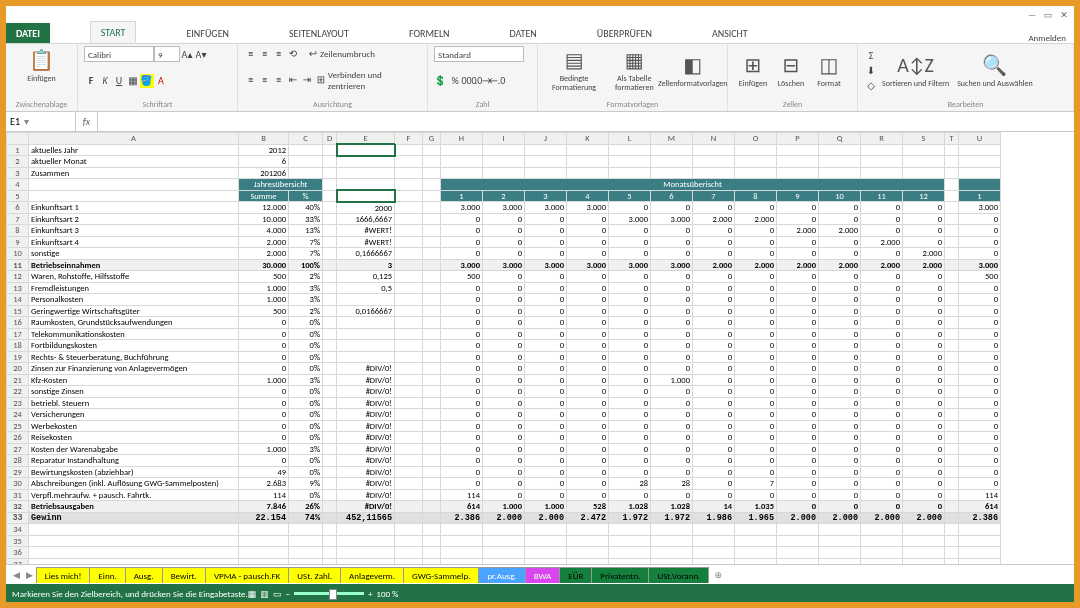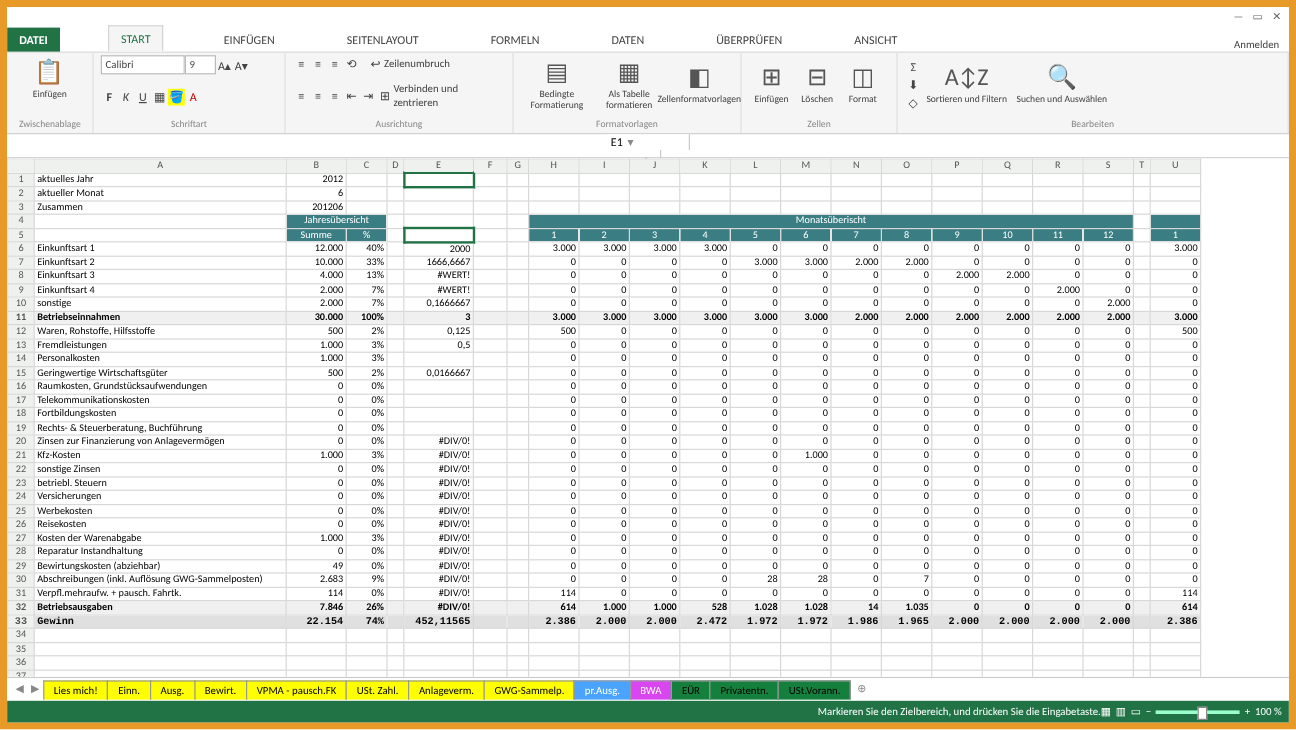--- a/index.html
+++ b/index.html
@@ -21,21 +21,21 @@
   .ribbon{height:68px;background:#f5f5f5;display:flex;border-bottom:1px solid #c9c9c9;font-size:9px;color:#444;}
   .grp{border-right:1px solid #e0e0e0;padding:2px 6px;display:flex;flex-direction:column;justify-content:space-between;}
   .grp .glabel{text-align:center;font-size:8px;color:#888;}
   .grp .row{display:flex;align-items:center;gap:0;}
   .bigbtn{display:flex;flex-direction:column;align-items:center;justify-content:center;gap:2px;padding:2px 4px;cursor:pointer;min-width:38px;}
   .bigbtn .ic{font-size:20px;color:#555;}
   .bigbtn .lbl{font-size:8px;text-align:center;line-height:9px;}
   .fontbox{border:1px solid #bbb;background:#fff;height:16px;font-size:9px;padding:0 3px;display:flex;align-items:center;}
   .sq{width:14px;height:14px;display:flex;align-items:center;justify-content:center;cursor:pointer;font-size:10px;}
   
-  .fbar{height:20px;border-bottom:1px solid #c9c9c9;display:flex;align-items:center;font-size:10px;background:#fff;flex-direction:column;}
+  .fbar{height:20px;border-bottom:1px solid #c9c9c9;display:flex;align-items:center;font-size:10px;background:#fff;}
   .namebox{width:70px;border-right:1px solid #c9c9c9;height:100%;display:flex;align-items:center;padding:0 4px;gap:4px;background:#fff;}
   .fxbtn{width:22px;text-align:center;color:#666;font-style:italic;border-right:1px solid #c9c9c9;height:100%;line-height:20px;}
   .finput{flex:1;padding:0 4px;font-style:italic;color:#888;}
   
   .gridwrap{flex:1;overflow:hidden;position:relative;background:#fff;}
   table.grid{border-collapse:collapse;table-layout:fixed;font-size:8.5px;color:#000;}
   .grid th, .grid td{border:1px solid #d8d8d8;height:11.5px;padding:0 2px;white-space:nowrap;overflow:hidden;}
   .grid thead th{background:#eef1ee;color:#555;font-weight:normal;text-align:center;position:sticky;top:0;}
   .grid .rh{background:#eef1ee;text-align:center;color:#555;width:22px;}
   .colA{width:210px;text-align:left;}
@@ -51,21 +51,21 @@
   
   .sheets{height:20px;background:#fff;border-top:1px solid #c9c9c9;display:flex;align-items:center;font-size:9px;padding:0 4px;gap:0;}
   .sheets .nav{color:#888;padding:0 3px;cursor:pointer;}
   .stab{padding:2px 8px;border:1px solid #999;border-bottom:none;margin-right:-1px;cursor:pointer;}
   .stab.y{background:#ffff00;}
   .stab.b{background:#4aa3ff;color:#fff;}
   .stab.g{background:#d946ef;color:#fff;}
   .stab.l{background:#15803d;}
   .sheets .add{padding:0 6px;color:#888;cursor:pointer;}
   
-  .status{height:18px;background:#217346;color:#fff;font-size:9px;display:flex;align-items:center;padding:0 6px;justify-content:flex-end;}
+  .status{height:18px;background:#217346;color:#fff;font-size:9px;display:flex;align-items:center;padding:0 6px;justify-content:flex-start;}
   .status .zoom{display:flex;align-items:center;gap:4px;}
   .zslider{width:70px;height:3px;background:#9fc;position:relative;}
   .zslider::after{content:"";position:absolute;left:50%;top:-3px;width:6px;height:9px;background:#fff;border:1px solid #888;}
 </style>
 </head>
 <body>
 
 <div class="frame">
   <div class="title-bar">
     <span style="width:40px"></span>
@@ -128,20 +128,33 @@
       <div class="row">
         <div class="sq">≡</div>
         <div class="sq">≡</div>
         <div class="sq">≡</div>
         <div class="sq">⇤</div>
         <div class="sq">⇥</div>
         <div class="sq">⊞</div>
         <span>Verbinden und zentrieren</span>
       </div>
       <div class="glabel">Ausrichtung</div>
+    </div>
+    <div class="grp" style="width:110px">
+      <div class="row">
+          <div class="fontbox" style="width:90px">Standard</div>
+        </div>
+      <div class="row">
+        <div class="sq">💲</div>
+        <div class="sq">%</div>
+        <div class="sq">000</div>
+        <div class="sq">.0→</div>
+        <div class="sq">←.0</div>
+      </div>
+      <div class="glabel">Zahl</div>
     </div>
     <div class="grp" style="width:190px">
       <div class="row" style="height:48px">
         <div class="bigbtn">
             <span class="ic">▤</span>
             <span class="lbl">Bedingte
 Formatierung</span>
           </div>
         <div class="bigbtn">
             <span class="ic">▦</span>

